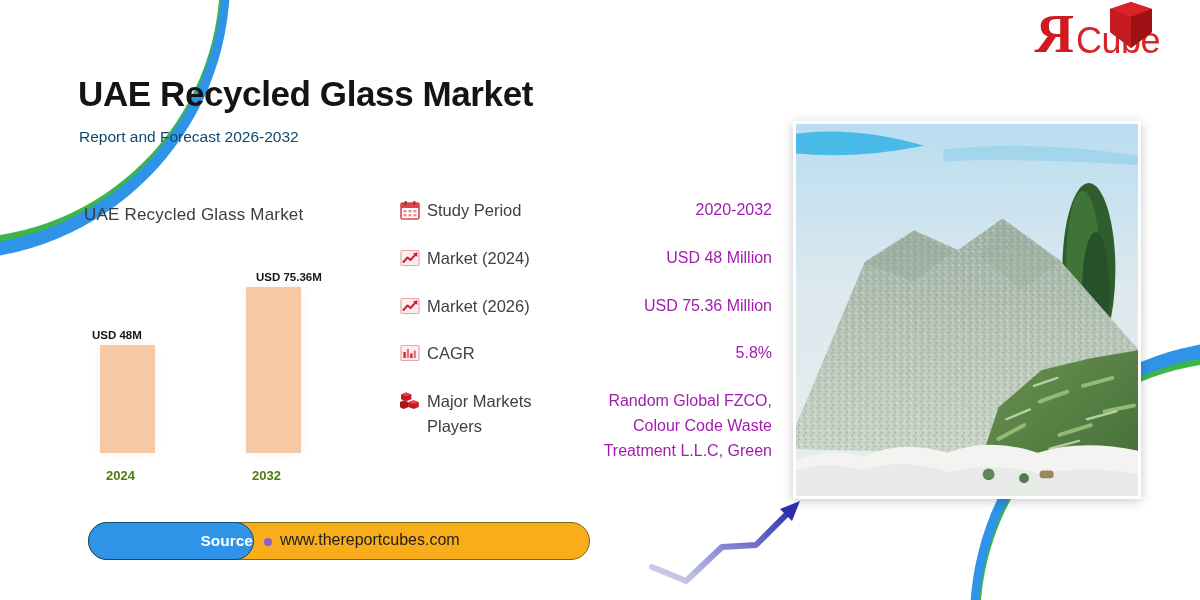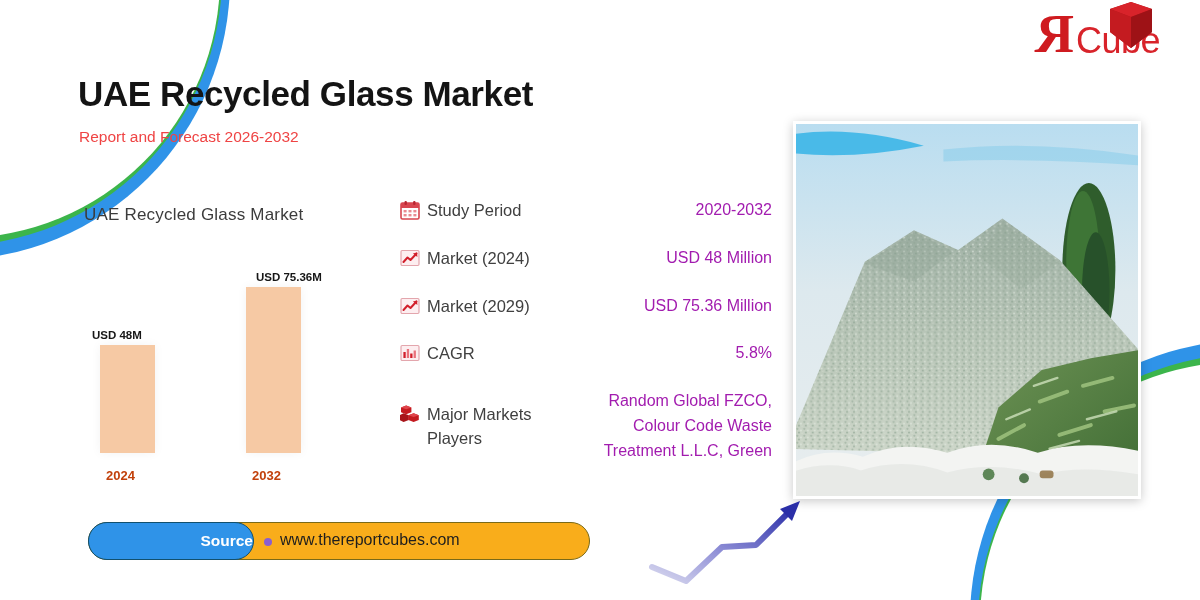--- a/index.html
+++ b/index.html
@@ -73,21 +73,21 @@
   }
 
   
   .title {
     position: absolute; left: 78px; top: 74px;
     font-size: 35px; font-weight: 700; color: #141414;
     letter-spacing: -0.4px;
   }
   .subtitle {
     position: absolute; left: 79px; top: 128px;
-    font-size: 15.5px; color: #ef4444;
+    font-size: 15.5px; color: #0c4a6e;
   }
 
   
   .chart-wrap { position: absolute; left: 78px; top: 205px; width: 320px; height: 290px; }
   .chart-title {
     font-size: 17px; color: #3c3c3c; letter-spacing: 0.2px;
     margin-left: 6px;
   }
   .plot { position: relative; width: 300px; height: 250px; margin-top: 18px; }
   .bar {
@@ -97,32 +97,32 @@
   }
   .bar-2024 { left: 22px; width: 55px; height: 108px; }
   .bar-2032 { left: 168px; width: 55px; height: 166px; }
   .bar-val {
     position: absolute; font-size: 11.5px; font-weight: 700; color: #171717;
     white-space: nowrap;
   }
   .val-2024 { left: 14px; bottom: 152px; }
   .val-2032 { left: 150px; bottom: 210px; padding-left: 28px; }
   .bar-cat {
-    position: absolute; bottom: 10px; font-size: 13px; font-weight: 700; color: #c2410c;
+    position: absolute; bottom: 10px; font-size: 13px; font-weight: 700; color: #4d7c0f;
   }
   .cat-2024 { left: 28px; }
   .cat-2032 { left: 174px; }
 
   
   .spec { position: absolute; left: 400px; top: 198px; width: 372px; }
   .spec-row {
     display: flex; align-items: flex-start;
     margin-bottom: 23px;
   }
-  .spec-row.last { margin-bottom: 12px; align-items: center; }
+  .spec-row.last { margin-bottom: 12px; }
   .spec-label {
     display: flex; align-items: flex-start; gap: 7px;
     width: 175px; flex: none;
   }
   .spec-label-text {
     font-size: 16.5px; font-weight: 400; color: #404040;
     line-height: 1.5;
   }
   .spec-value {
     flex: 1; text-align: right;
@@ -255,21 +255,21 @@
       <div class="spec-value">USD 48 Million</div>
     </div>
 
     <div class="spec-row">
       <div class="spec-label">
         <svg class="ic" viewBox="0 0 20 20">
           <rect x="1" y="2.5" width="18" height="15" rx="1.2" fill="#fdeef0" stroke="#e3a6ad" stroke-width="1.2"></rect>
           <polyline points="3.5,14 7.5,9.5 10.5,12 16.5,5.5" fill="none" stroke="#d21f2b" stroke-width="2" stroke-linecap="round" stroke-linejoin="round"></polyline>
           <polygon points="17,4.6 17.4,9 12.9,5.6" fill="#d21f2b"></polygon>
         </svg>
-        <span class="spec-label-text">Market (2029)</span>
+        <span class="spec-label-text">Market (2026)</span>
       </div>
       <div class="spec-value">USD 75.36 Million</div>
     </div>
 
     <div class="spec-row">
       <div class="spec-label">
         <svg class="ic" viewBox="0 0 20 20">
           <rect x="1" y="2.5" width="18" height="15" rx="1.2" fill="#fdeef0" stroke="#e3a6ad" stroke-width="1.2"></rect>
           <rect x="3.4" y="9" width="2.3" height="6" fill="#d21f2b"></rect>
           <rect x="6.8" y="6" width="2.3" height="9" fill="#e9727c"></rect>

